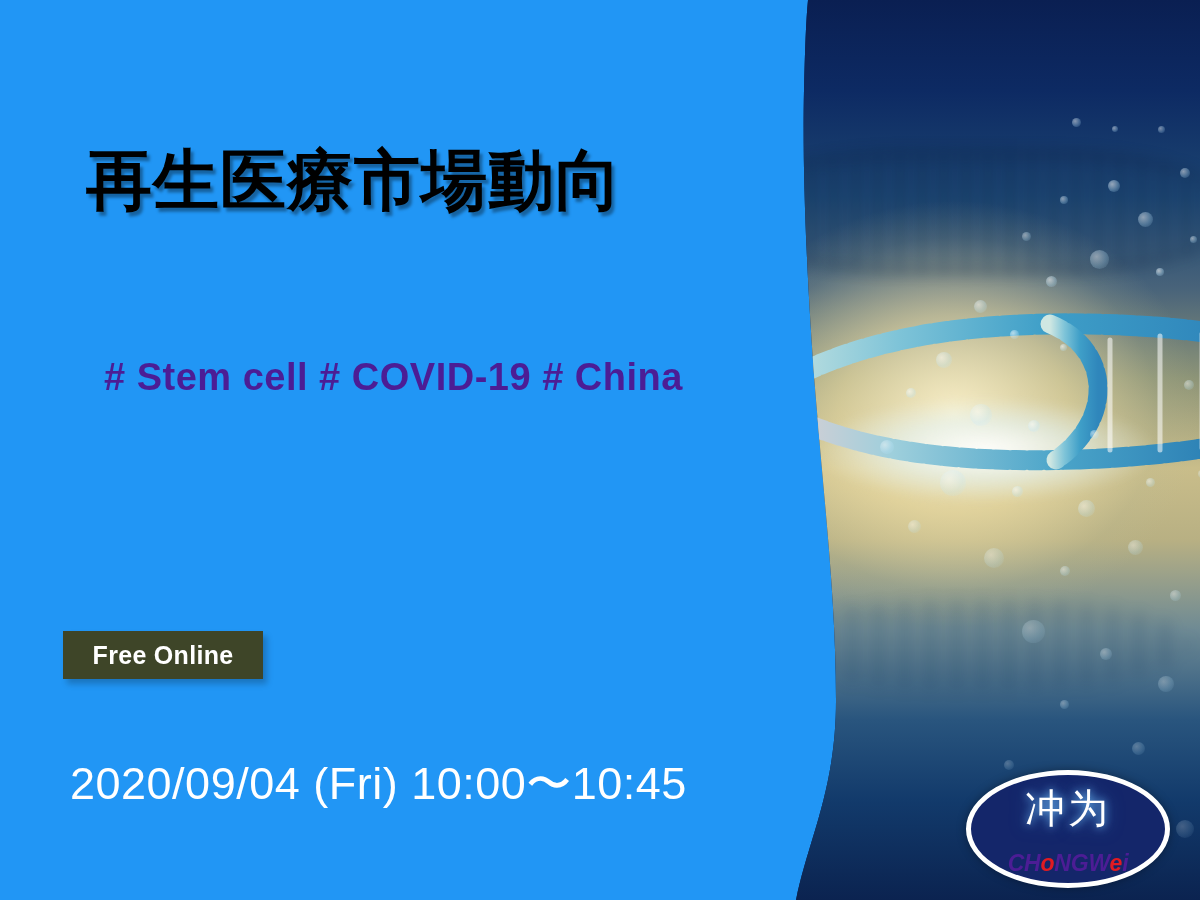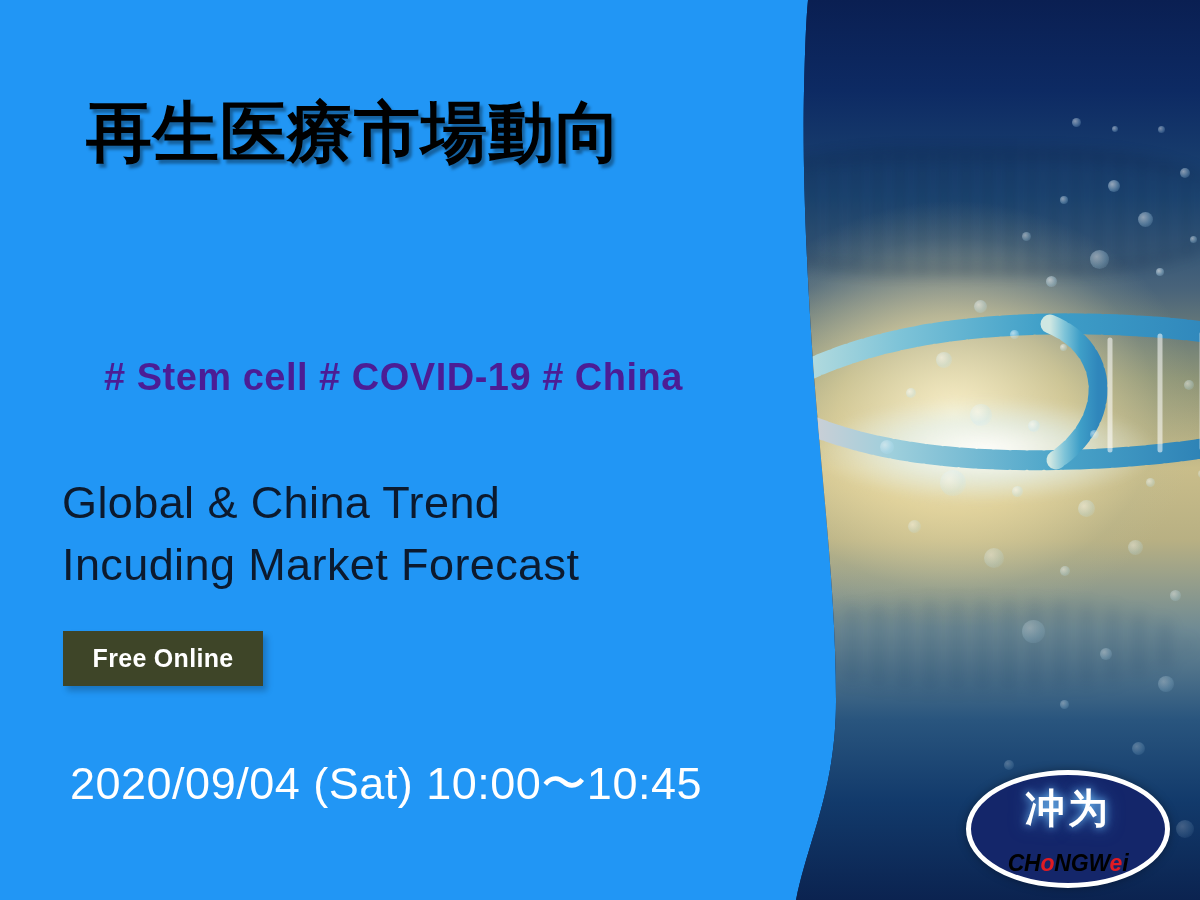--- a/index.html
+++ b/index.html
@@ -122,20 +122,21 @@
     width: 660px;
   }
   .title-line {
     font-size: 66px;
     font-weight: 700;
     line-height: 88px;
     color: #000000;
     letter-spacing: 1px;
     text-shadow: 3px 4px 3px rgba(0,0,0,0.35);
     white-space: nowrap;
+    margin-top: 48px;
   }
 
   .hashtags {
     position: absolute;
     left: 104px;
     top: 356px;
     font-size: 38px;
     font-weight: 700;
     color: #4c1d95;
     letter-spacing: 0.5px;
@@ -152,21 +153,21 @@
     color: #0c1a2e;
     letter-spacing: 0.4px;
     white-space: nowrap;
   }
 
   .badge {
     position: absolute;
     left: 63px;
     top: 631px;
     width: 200px;
-    height: 55px;
+    height: 48px;
     background: #3e4528;
     box-shadow: 4px 5px 6px rgba(0,0,0,0.22);
     display: flex;
     align-items: center;
     justify-content: center;
   }
   .badge span {
     color: #ffffff;
     font-size: 25px;
     font-weight: 700;
@@ -202,38 +203,38 @@
     border: 5px solid #ffffff;
     box-sizing: border-box;
     box-shadow: 0 0 10px rgba(0,0,0,0.35);
   }
   .logo-cn {
     position: absolute;
     left: 0; right: 0;
     top: 16px;
     text-align: center;
     font-size: 40px;
-    font-weight: 700;
+    font-weight: 400;
     color: #ffffff;
     letter-spacing: 3px;
     text-shadow: 0 0 9px rgba(120,200,255,0.95), 0 0 18px rgba(80,170,255,0.6);
     line-height: 44px;
   }
   .logo-en {
     position: absolute;
     left: 0; right: 0;
     bottom: 12px;
     text-align: center;
     font-size: 23px;
     font-weight: 700;
     font-style: italic;
     letter-spacing: -0.2px;
     line-height: 26px;
   }
-  .logo-en .w { color: #000000; }
+  .logo-en .w { color: #4c1d95; }
   .logo-en .r { color: #e01b22; }
 </style>
 </head>
 <body>
 
 <div class="poster">
 
   <div class="photo-panel">
     <div class="photo-bg"></div>
     <div class="bg-helix"></div>
@@ -317,31 +318,27 @@
       <i style="left:438px;top:470px;width:8px;height:8px;opacity:.4"></i>
     </div>
   </div>
 
   <div class="title-block">
     <div class="title-line">再生医療市場動向</div>
   </div>
 
   <div class="hashtags"># Stem cell # COVID-19 # China</div>
 
-  <div class="subtitle">
-    <div>Global &amp; China Trend</div>
-    <div>Incuding Market Forecast</div>
-  </div>
 
   <div class="badge">
     <span>Free Online</span>
   </div>
 
   <div class="datetime">
-    <div>2020/09/04 (Sat) 10:00〜10:45</div>
+    <div>2020/09/04 (Fri) 10:00〜10:45</div>
   </div>
 
   <div class="logo">
     <div class="logo-oval"></div>
     <div class="logo-cn">冲为</div>
     <div class="logo-en"><span class="w">CH</span><span class="r">o</span><span class="w">NGW</span><span class="r">e</span><span class="w">i</span></div>
   </div>
 
 </div>
 

